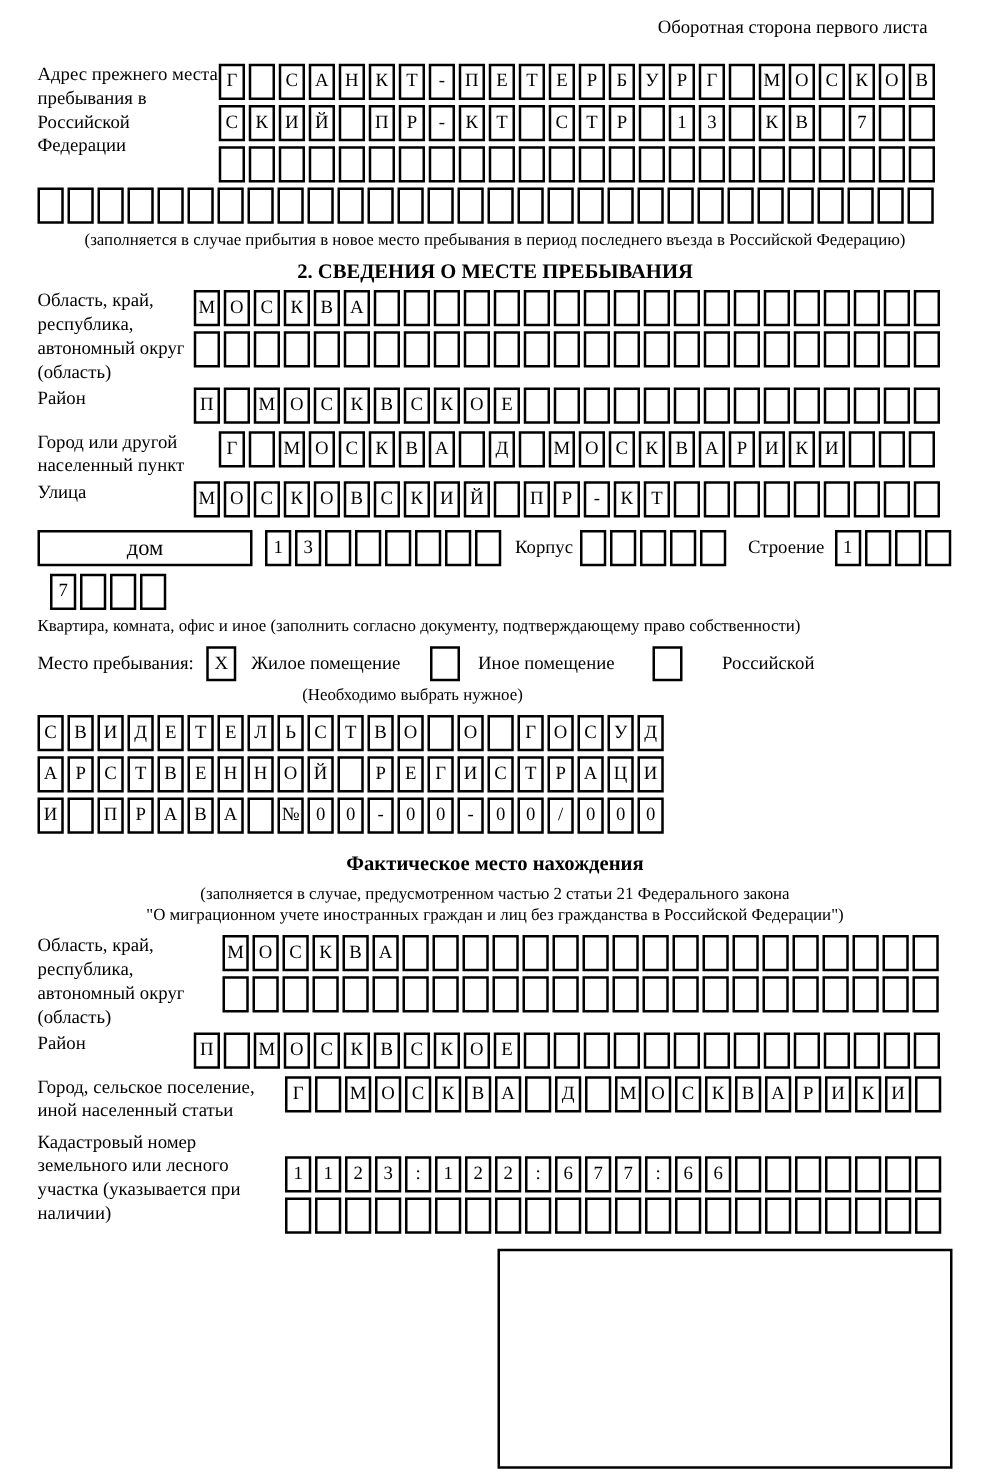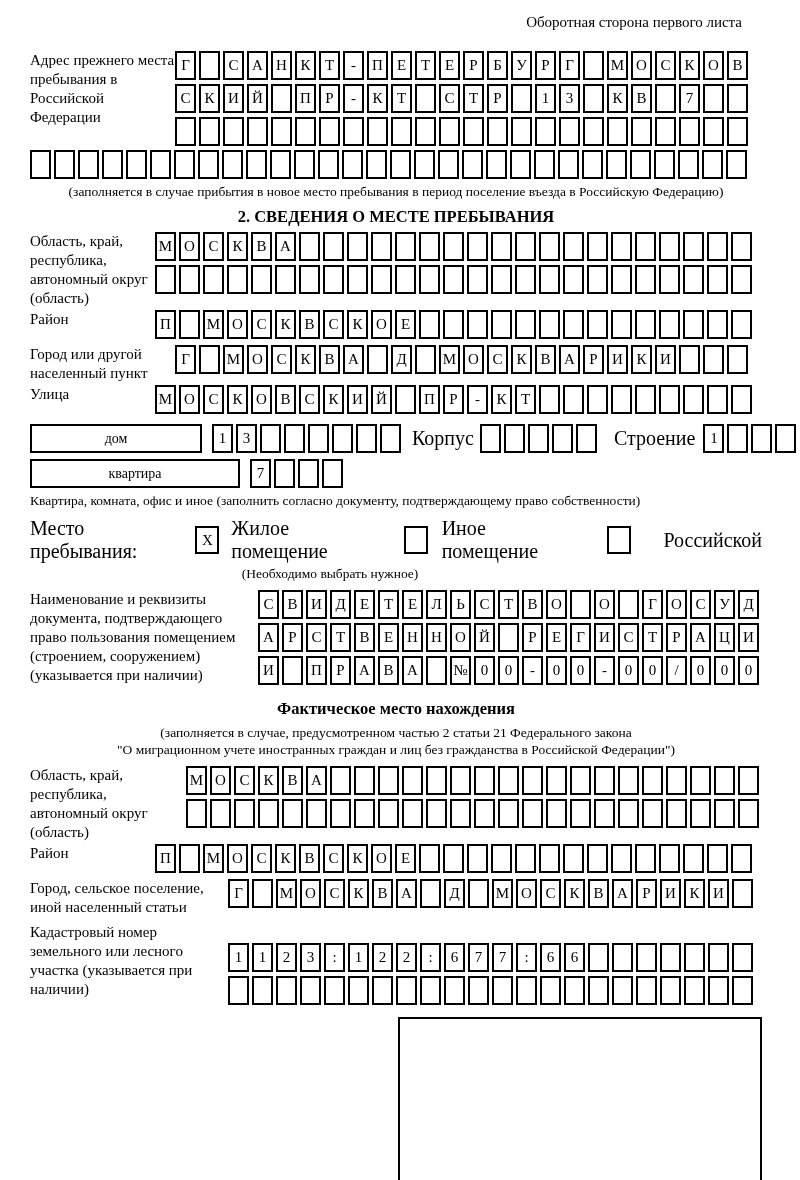--- a/index.html
+++ b/index.html
@@ -16,26 +16,26 @@
   .rows{display:flex;flex-direction:column;}
   .cells{display:flex;margin-bottom:4px;}
   .cell{
     width:17px;height:25px;border:2px solid #000;margin-right:3px;
     display:flex;align-items:center;justify-content:center;
     font-size:15px;flex-shrink:0;background:#fff;
   }
   .caption{font-size:13.5px;line-height:17px;}
   .caption-center{text-align:center;}
   .section-title{text-align:center;font-weight:bold;font-size:16.5px;margin:7px 0 5px;}
-  .wide-box{border:2px solid #000;height:25px;display:flex;align-items:center;justify-content:center;font-size:14px;flex-shrink:0;}
+  .wide-box{border:2px solid #000;height:25px;display:flex;align-items:center;justify-content:center;font-size:18px;flex-shrink:0;}
   .inline-row{display:flex;align-items:center;}
-  .inline-lbl{font-size:20px;}
+  .inline-lbl{font-size:15px;}
   .chk{width:20px;height:24px;border:2px solid #000;display:flex;align-items:center;justify-content:center;font-size:15px;flex-shrink:0;}
   .stamp-box{width:360px;height:172px;border:2px solid #000;margin-left:368px;margin-top:8px;}
-  .mt2{margin-top:2px;} .mt4{margin-top:4px;} .mt6{margin-top:6px;} .mt8{margin-top:8px;justify-content:space-between;}
+  .mt2{margin-top:2px;} .mt4{margin-top:4px;} .mt6{margin-top:6px;} .mt8{margin-top:8px;}
   .mt10{margin-top:10px;} .mt20{margin-top:20px;}
 </style>
 </head>
 <body>
 
 <div class="page">
 
   <div class="header-note">Оборотная сторона первого листа</div>
 
   <div class="block mt20">
@@ -146,21 +146,21 @@
       <span class="cell"></span>
       <span class="cell"></span>
       <span class="cell"></span>
       <span class="cell"></span>
       <span class="cell"></span>
       <span class="cell"></span>
       <span class="cell"></span>
       <span class="cell"></span>
       <span class="cell"></span>
     </div>
-  <div class="caption caption-center">(заполняется в случае прибытия в новое место пребывания в период поселение въезда в Российскую Федерацию)</div>
+  <div class="caption caption-center">(заполняется в случае прибытия в новое место пребывания в период последнего въезда в Российской Федерацию)</div>
 
   <div class="section-title">2. СВЕДЕНИЯ О МЕСТЕ ПРЕБЫВАНИЯ</div>
 
   <div class="block">
     <div class="lbl w125">Область, край, республика, автономный округ (область)</div>
     <div class="rows">
       <div class="cells">
           <span class="cell">М</span>
           <span class="cell">О</span>
           <span class="cell">С</span>
@@ -332,21 +332,20 @@
     <div class="inline-lbl" style="margin:0 8px 0 14px;">Строение</div>
     <div class="cells" style="margin:0;">
         <span class="cell">1</span>
         <span class="cell"></span>
         <span class="cell"></span>
         <span class="cell"></span>
       </div>
   </div>
 
   <div class="inline-row mt6">
-    <div class="wide-box" style="width:206px;">квартира</div>
     <div class="cells" style="margin:0 0 0 10px;">
         <span class="cell">7</span>
         <span class="cell"></span>
         <span class="cell"></span>
         <span class="cell"></span>
       </div>
   </div>
   <div class="caption mt4">Квартира, комната, офис и иное (заполнить согласно документу, подтверждающему право собственности)</div>
 
   <div class="inline-row mt8">
@@ -354,21 +353,20 @@
     <div class="chk" style="margin-left:10px;">X</div>
     <div class="inline-lbl" style="margin-left:12px;">Жилое помещение</div>
     <div class="chk" style="margin-left:24px;"></div>
     <div class="inline-lbl" style="margin-left:14px;">Иное помещение</div>
     <div class="chk" style="margin-left:30px;"></div>
     <div class="inline-lbl" style="margin-left:32px;">Российской</div>
   </div>
   <div class="caption mt2" style="width:600px;text-align:center;">(Необходимо выбрать нужное)</div>
 
   <div class="block mt8">
-    <div class="lbl w225">Наименование и реквизиты документа, подтверждающего право пользования помещением (строением, сооружением) (указывается при наличии)</div>
     <div class="rows">
       <div class="cells">
           <span class="cell">С</span>
           <span class="cell">В</span>
           <span class="cell">И</span>
           <span class="cell">Д</span>
           <span class="cell">Е</span>
           <span class="cell">Т</span>
           <span class="cell">Е</span>
           <span class="cell">Л</span>

